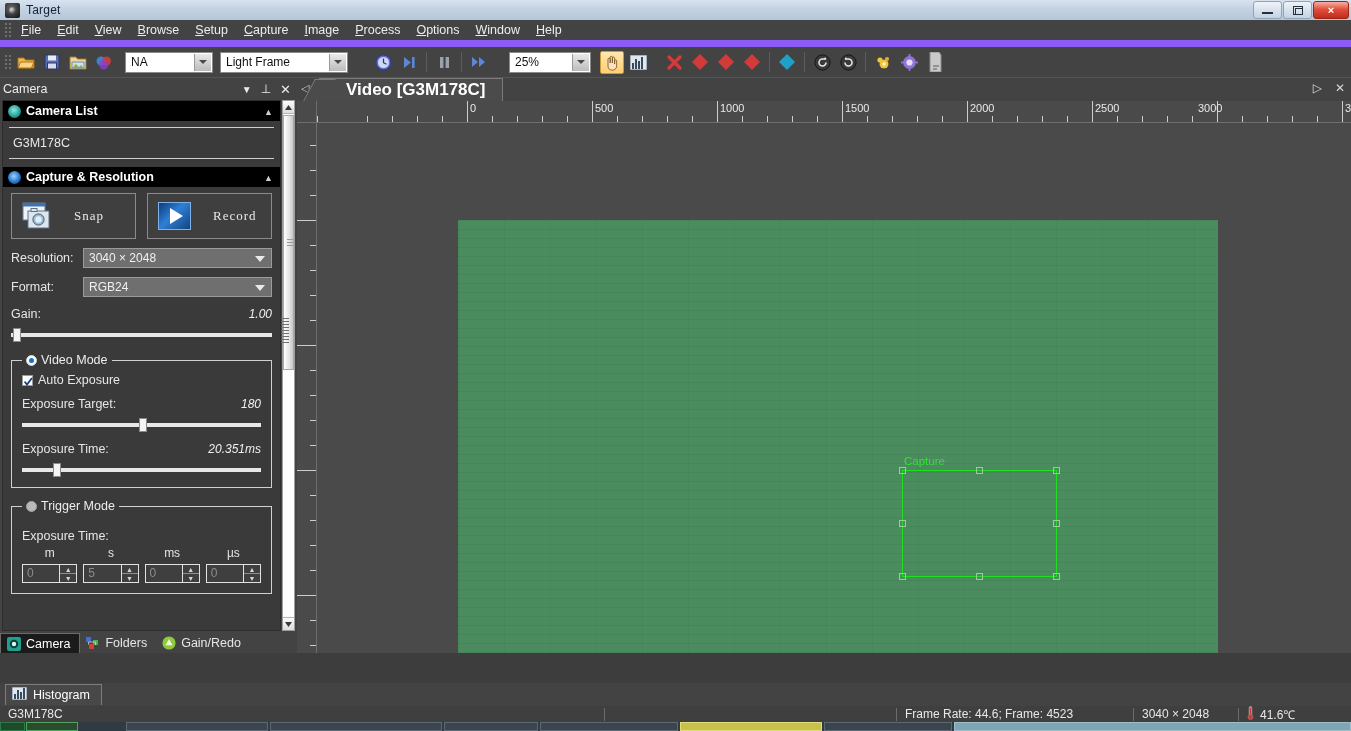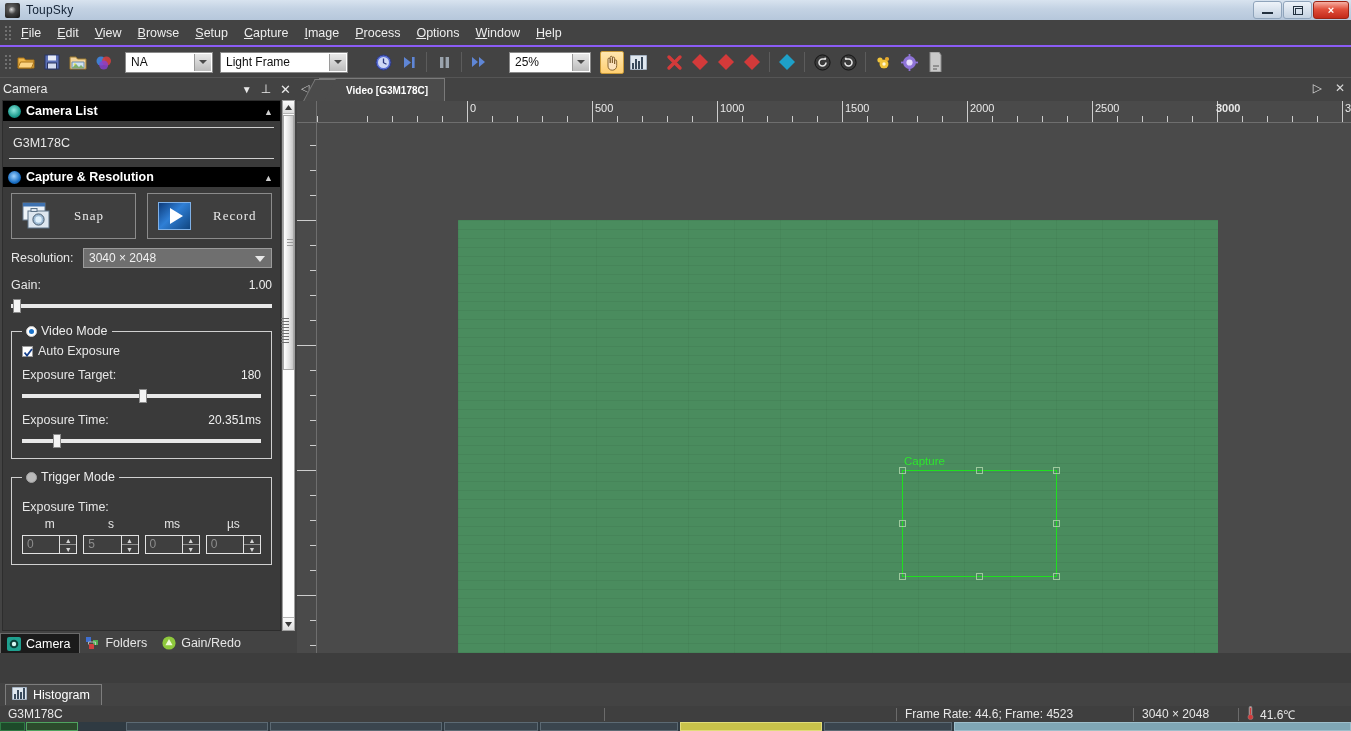--- a/index.html
+++ b/index.html
@@ -45,21 +45,21 @@
     border-color:#9c2414; color:#fff; font-weight:bold;
   }
   .min-glyph { display:block; width:11px; height:2px; background:#23313f; margin-top:6px; }
   .max-glyph { display:block; width:10px; height:9px; border:1px solid #23313f; position:relative; }
   .max-glyph:before{content:"";position:absolute;left:1px;top:1px;width:6px;height:5px;border:1px solid #23313f;}
 
   
   .menubar {
     position:absolute; left:0; top:20px; width:1351px; height:27px;
     background:#434343; display:flex; align-items:center;
-    border-bottom:2px solid #8b5cf6;
+    border-bottom:7px solid #8b5cf6;
   }
   .grip { width:8px; height:18px; margin:0 2px 0 3px;
     background-image: radial-gradient(#787878 36%, transparent 38%);
     background-size: 4px 4px; background-position:1px 1px; opacity:.85; }
   .menu-item {
     padding:3px 8px; font-size:12.5px; color:#ededed; cursor:default; white-space:nowrap;
   }
   .menu-item u { text-decoration:underline; }
 
   
@@ -129,21 +129,21 @@
     flex:1; height:20px; background:#6f6f6f; border:1px solid #9b9b9b;
     display:flex; align-items:center; padding-left:5px; font-size:12px; color:#f0f0f0;
     position:relative;
   }
   .fcombo.dis { color:#c9c9c9; }
   .fcombo .cdn { position:absolute; right:6px; top:7px;
     width:0;height:0;border-left:5px solid transparent;border-right:5px solid transparent;border-top:6px solid #e9e9e9; }
   .fcombo.dis .cdn { border-top-color:#9e9e9e; }
 
   .lrow { display:flex; justify-content:space-between; align-items:baseline; margin-top:10px; font-size:12.5px; }
-  .lrow .rv { font-size:12px; color:#f0f0f0; }
+  .lrow .rv { font-size:12px; color:#f0f0f0;font-style:italic; }
 
   .slider { position:relative; height:14px; margin-top:7px; }
   .slider .track { position:absolute; left:0; right:0; top:5px; height:4px; background:#e8e8e8; }
   .slider .thumb { position:absolute; top:0; width:8px; height:14px; background:#f4f4f4; border:1px solid #8a8a8a; }
 
   fieldset.grpbox {
     border:1px solid #d0d0d0; margin-top:11px; padding:6px 10px 10px 10px;
   }
   fieldset.grpbox legend { display:flex; align-items:center; gap:4px; padding:0 4px; font-size:12.5px; color:#ededed; }
   .radio { width:11px;height:11px;border-radius:50%;border:1px solid #cfcfcf;background:#fff;position:relative;flex:none; }
@@ -190,21 +190,21 @@
   .dock-tabs { position:absolute; left:0; bottom:0; height:22px; width:297px; display:flex; align-items:flex-end; }
   .dtab { height:20px; display:flex; align-items:center; gap:5px; padding:0 9px 0 6px; font-size:12.5px; }
   .dtab.sel { background:#1b1b1b; border:1px solid #6a6a6a; border-bottom:none; color:#fff; }
 
   
   .mainarea { position:absolute; left:297px; top:78px; right:0; bottom:78px; background:#4a4a4a; }
   .doc-tabbar { position:absolute; left:0; top:0; right:0; height:23px; background:#434343; }
   .doc-tab {
     position:absolute; left:22px; top:0; height:23px;
     padding:0 16px 0 26px; display:flex; align-items:center;
-    font-size:10px; font-weight:bold; color:#fff;
+    font-size:17px; font-weight:bold; color:#fff;
     border:1px solid #7a7a7a; border-bottom:none; background:#4b4b4b;
   }
   .doc-tab:before {
     content:""; position:absolute; left:-11px; top:0; bottom:0; width:20px;
     background:#4b4b4b; transform:skewX(-28deg); border-left:1px solid #7a7a7a; border-top:1px solid #7a7a7a;
   }
   .tabnav { position:absolute; left:4px; top:4px; font-size:11px; color:#d3d3d3; }
   .tabacts { position:absolute; right:6px; top:3px; display:flex; gap:13px; font-size:12px; color:#d9d9d9; }
 
   .ruler-h { position:absolute; left:20px; top:23px; right:0; height:22px; background:#4a4a4a; border-bottom:1px solid #6e6e6e; overflow:hidden; }
@@ -248,21 +248,21 @@
   .taskbar { position:absolute; left:0; bottom:0; width:1351px; height:9px; background:#2f3a42; }
   .tbseg { position:absolute; bottom:0; height:9px; border:1px solid #5c6a74; background:#3a454e; }
 </style>
 </head>
 <body>
 
 <div id="app">
 
   <div class="titlebar">
     <div class="tb-icon"></div>
-    <div class="tb-title">ToupSky</div>
+    <div class="tb-title">Target</div>
     <div class="tb-btns">
       <div class="tb-btn">
           <i class="min-glyph"></i>
         </div>
       <div class="tb-btn">
           <i class="max-glyph"></i>
         </div>
       <div class="tb-btn close">×</div>
     </div>
   </div>
@@ -504,20 +504,27 @@
         </div>
 
         <div class="frow">
           <span class="flabel">Resolution:</span>
           <span class="fcombo">
             <span>3040 × 2048</span>
             <i class="cdn"></i>
           </span>
         </div>
 
+        <div class="frow">
+          <span class="flabel">Format:</span>
+          <span class="fcombo">
+            <span>RGB24</span>
+            <i class="cdn"></i>
+          </span>
+        </div>
 
         <div class="lrow">
           <span>Gain:</span>
           <span class="rv">1.00</span>
         </div>
         <div class="slider">
           <span class="track"></span>
           <span class="thumb" style="left:2px"></span>
         </div>
 
@@ -681,21 +688,21 @@
         <span class="rlabel" style="left: 278px; top: 1px;">500</span>
         <span class="tick" style="left: 400px; height: 21px;"></span>
         <span class="rlabel" style="left: 403px; top: 1px;">1000</span>
         <span class="tick" style="left: 525px; height: 21px;"></span>
         <span class="rlabel" style="left: 528px; top: 1px;">1500</span>
         <span class="tick" style="left: 650px; height: 21px;"></span>
         <span class="rlabel" style="left: 653px; top: 1px;">2000</span>
         <span class="tick" style="left: 775px; height: 21px;"></span>
         <span class="rlabel" style="left: 778px; top: 1px;">2500</span>
         <span class="tick" style="left: 900px; height: 21px;"></span>
-        <span class="rlabel" style="left: 899px; top: 1px; font-weight: bold;">3000</span>
+        <span class="rlabel" style="left: 881px; top: 1px;">3000</span>
         <span class="tick" style="left: 1025px; height: 21px;"></span>
         <span class="rlabel" style="left: 1028px; top: 1px;">35</span>
         <span class="tick" style="left: 0px; height: 6px;"></span>
         <span class="tick" style="left: 50px; height: 6px;"></span>
         <span class="tick" style="left: 75px; height: 6px;"></span>
         <span class="tick" style="left: 100px; height: 6px;"></span>
         <span class="tick" style="left: 125px; height: 6px;"></span>
         <span class="tick" style="left: 175px; height: 6px;"></span>
         <span class="tick" style="left: 200px; height: 6px;"></span>
         <span class="tick" style="left: 225px; height: 6px;"></span>

